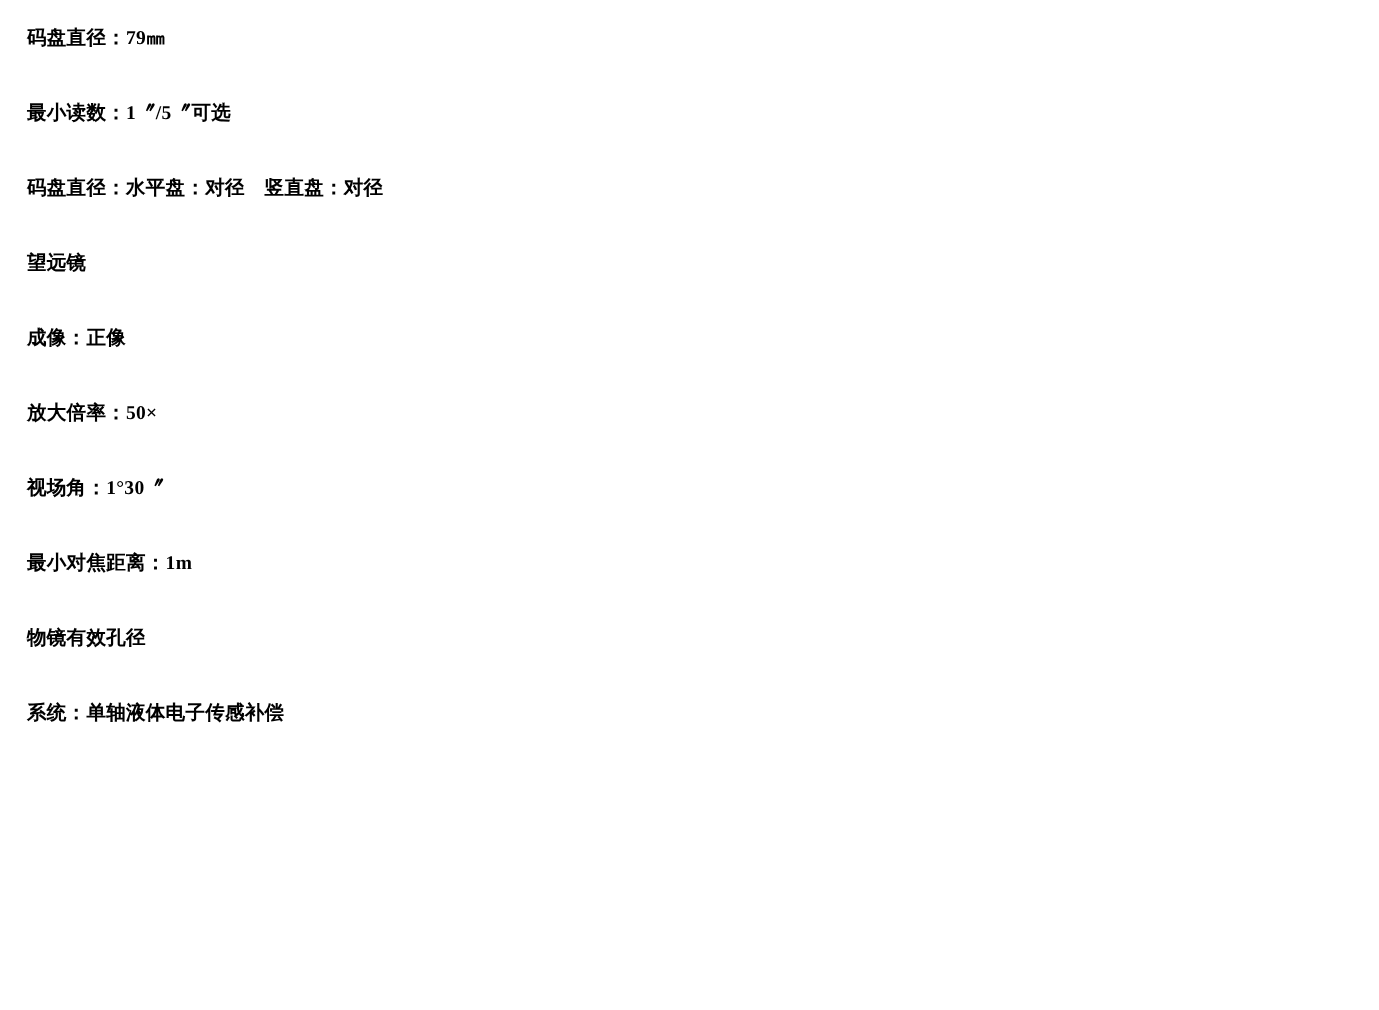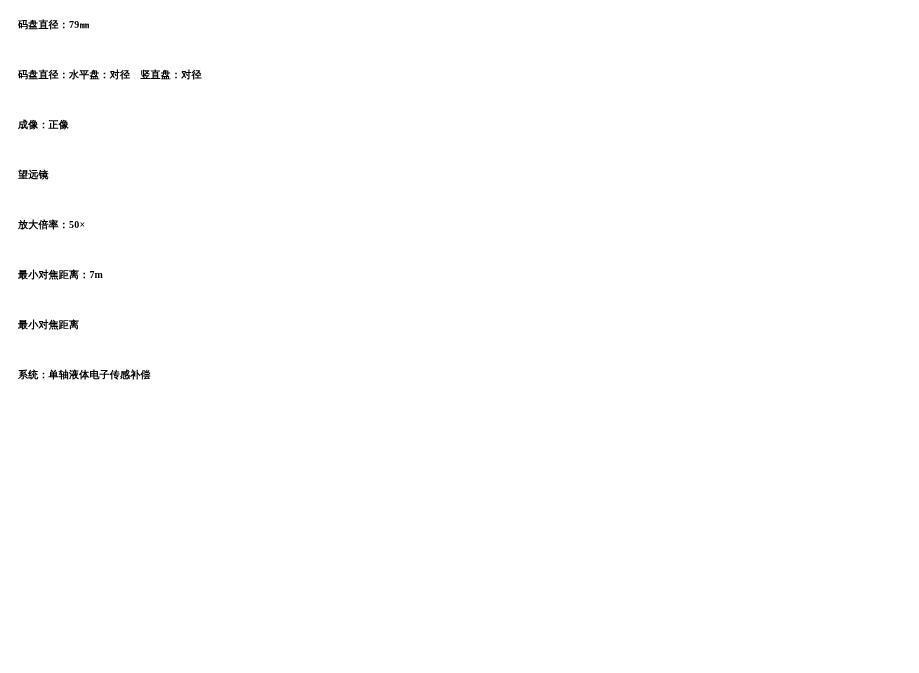--- a/index.html
+++ b/index.html
@@ -12,33 +12,35 @@
     height: 673px;
     font-family: "Liberation Serif", "DejaVu Serif", serif;
     color: #000000;
     overflow: hidden;
   }
   .doc {
     padding: 0 18px;
     box-sizing: border-box;
   }
   .line {
-    font-size: 10px;
+    font-size: 13px;
     line-height: 50px;
     height: 50px;
     white-space: pre;
     font-weight: bold;
     letter-spacing: 0.2px;
   }
 </style>
 </head>
 <body>
 
 <div class="doc">
   <div class="line">码盘直径：79㎜</div>
+  <div class="line">最小读数：1〞/5〞可选</div>
   <div class="line">码盘直径：水平盘：对径　竖直盘：对径</div>
+  <div class="line">望远镜</div>
   <div class="line">成像：正像</div>
-  <div class="line">望远镜</div>
   <div class="line">放大倍率：50×</div>
-  <div class="line">最小对焦距离：7m</div>
-  <div class="line">最小对焦距离</div>
+  <div class="line">视场角：1°30〞</div>
+  <div class="line">最小对焦距离：1m</div>
+  <div class="line">物镜有效孔径</div>
   <div class="line">系统：单轴液体电子传感补偿</div>
 </div>
 
 </body></html>

